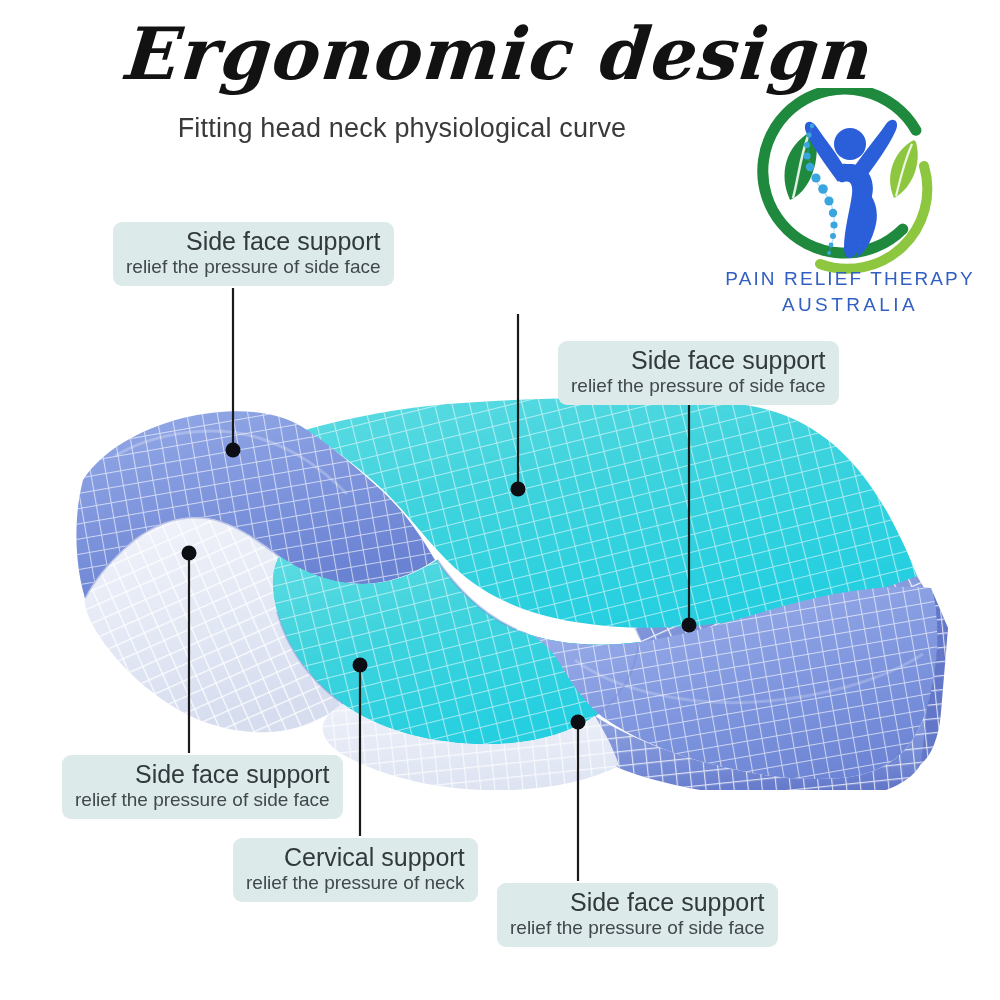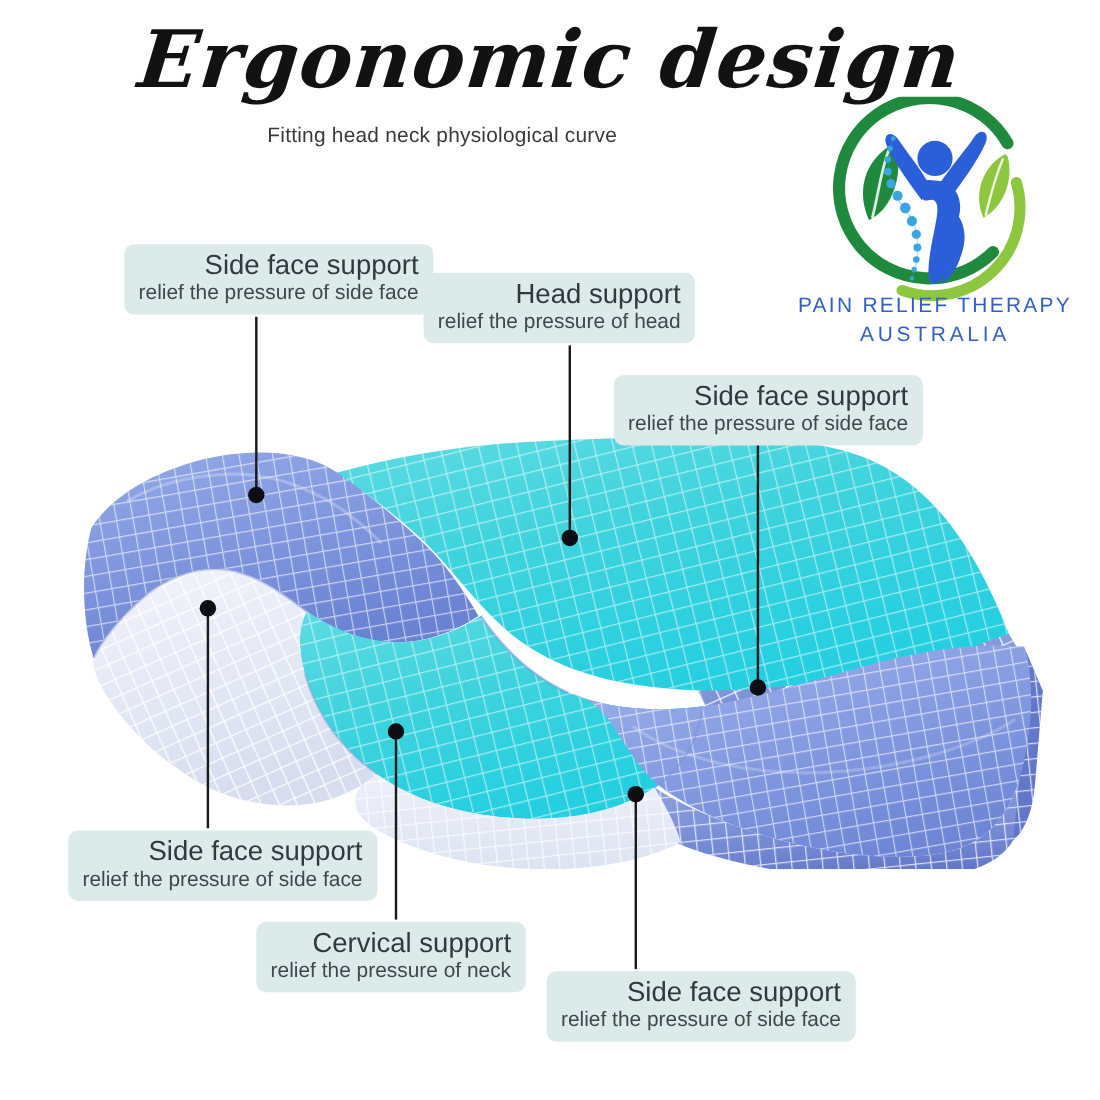--- a/index.html
+++ b/index.html
@@ -33,21 +33,21 @@
     color: #121212;
     line-height: 1.05;
     transform: skewX(-6deg);
   }
   #subhead {
     position: absolute;
     left: 0;
     top: 113px;
     width: 804px;
     text-align: center;
-    font-size: 19px;
+    font-size: 27px;
     color: #3a3a3a;
     letter-spacing: .2px;
   }
 
   
   #logo-wrap {
     position: absolute;
     left: 718px;
     top: 88px;
     width: 264px;
@@ -429,24 +429,20 @@
       <circle cx="360" cy="665" r="7.5"></circle>
       <circle cx="578" cy="722" r="7.5"></circle>
     </g>
   </svg>
 
   <div class="callout" id="c1">
     <div class="t1">Side face support</div>
     <div class="t2">relief the pressure of side face</div>
   </div>
 
-  <div class="callout" id="c2">
-    <div class="t1">Head support</div>
-    <div class="t2">relief the pressure of head</div>
-  </div>
 
   <div class="callout" id="c3">
     <div class="t1">Side face support</div>
     <div class="t2">relief the pressure of side face</div>
   </div>
 
   <div class="callout" id="c4">
     <div class="t1">Side face support</div>
     <div class="t2">relief the pressure of side face</div>
   </div>

